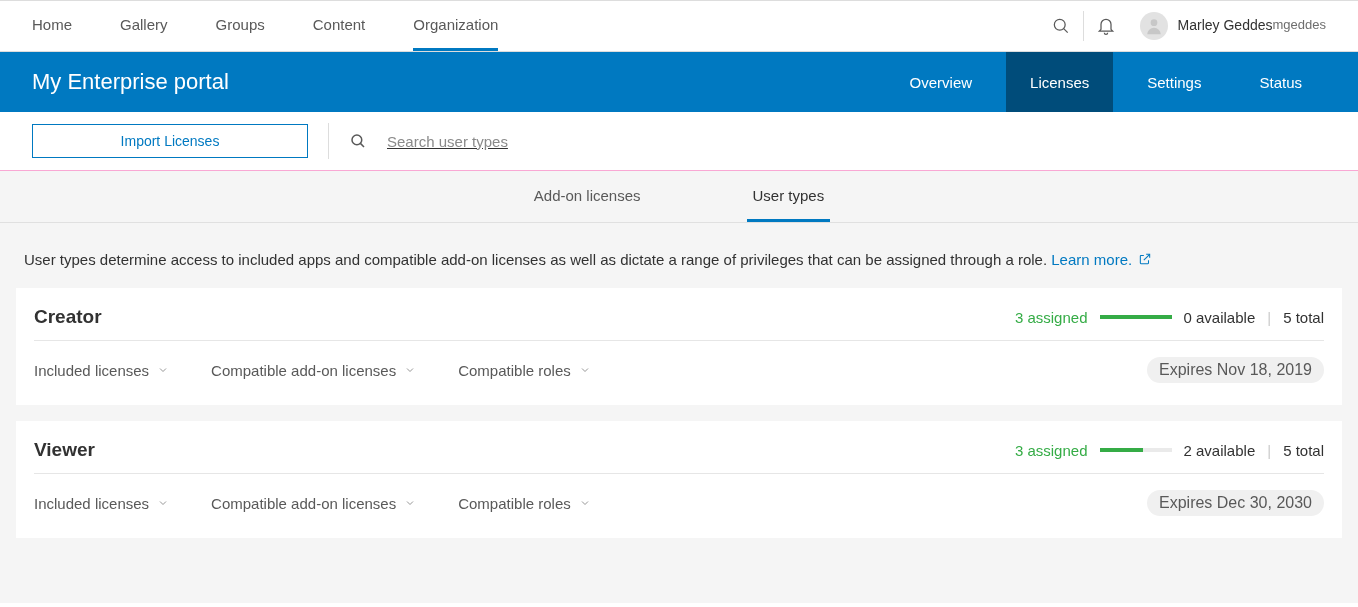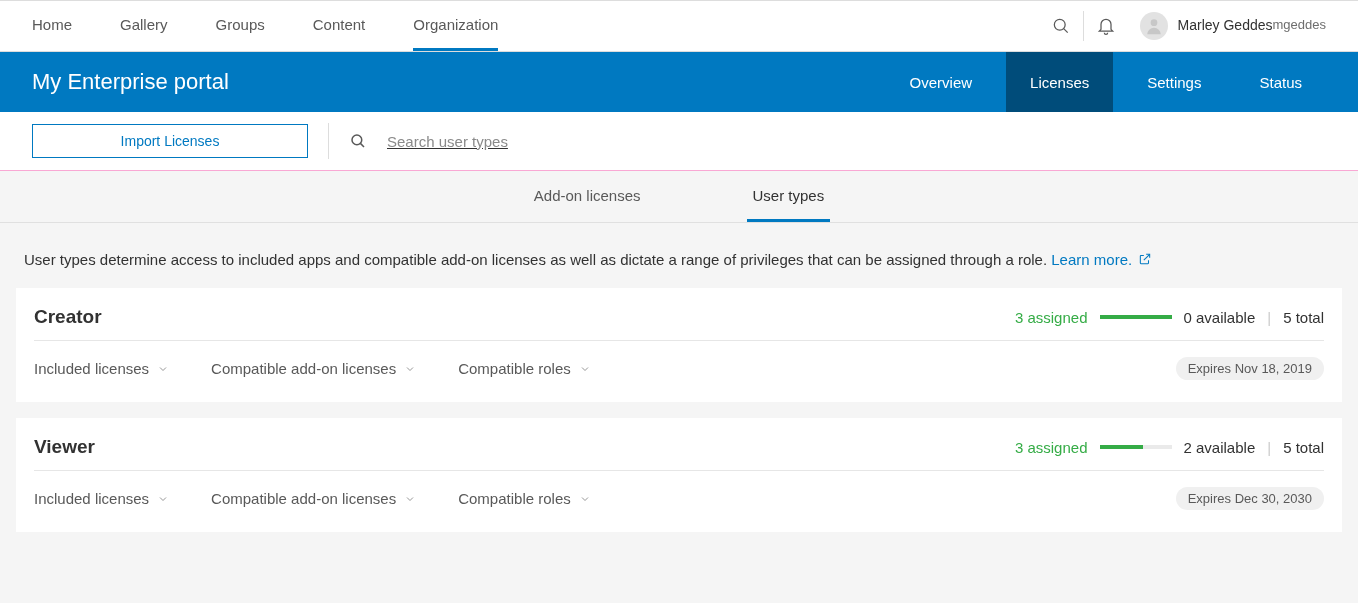--- a/index.html
+++ b/index.html
@@ -53,21 +53,21 @@
   .card-head { display:flex; align-items:center; border-bottom:1px solid #e6e6e6; padding-bottom:12px;}
   .card-title { font-size:19px; font-weight:600; color:#323232;}
   .card-stats { margin-left:auto; display:flex; align-items:center; gap:12px; font-size:15px;}
   .assigned { color:#35ac46;}
   .bar { width:72px; height:4px; background:#eaeaea; position:relative;}
   .bar-fill { position:absolute; left:0; top:0; bottom:0; background:#35ac46;}
   .divider-v { color:#cccccc;}
   .card-body { display:flex; align-items:center; padding-top:16px;}
   .dropdown { display:flex; align-items:center; gap:8px; font-size:15px; color:#595959; cursor:pointer; margin-right:42px;}
   .dropdown svg { width:12px; height:12px; stroke:#8a8a8a; fill:none; stroke-width:1.8;}
-  .expires { margin-left:auto; background:#f0f0f0; border-radius:14px; padding:4px 12px; font-size:13px; color:#595959;}
+  .expires { margin-left:auto; background:#f0f0f0; border-radius:14px; padding:4px 12px; font-size:16px; color:#595959;}
 </style>
 </head>
 <body>
 
 <div class="topnav">
   <div class="topnav-left">
     <div class="topnav-item">Home</div>
     <div class="topnav-item">Gallery</div>
     <div class="topnav-item">Groups</div>
     <div class="topnav-item">Content</div>

